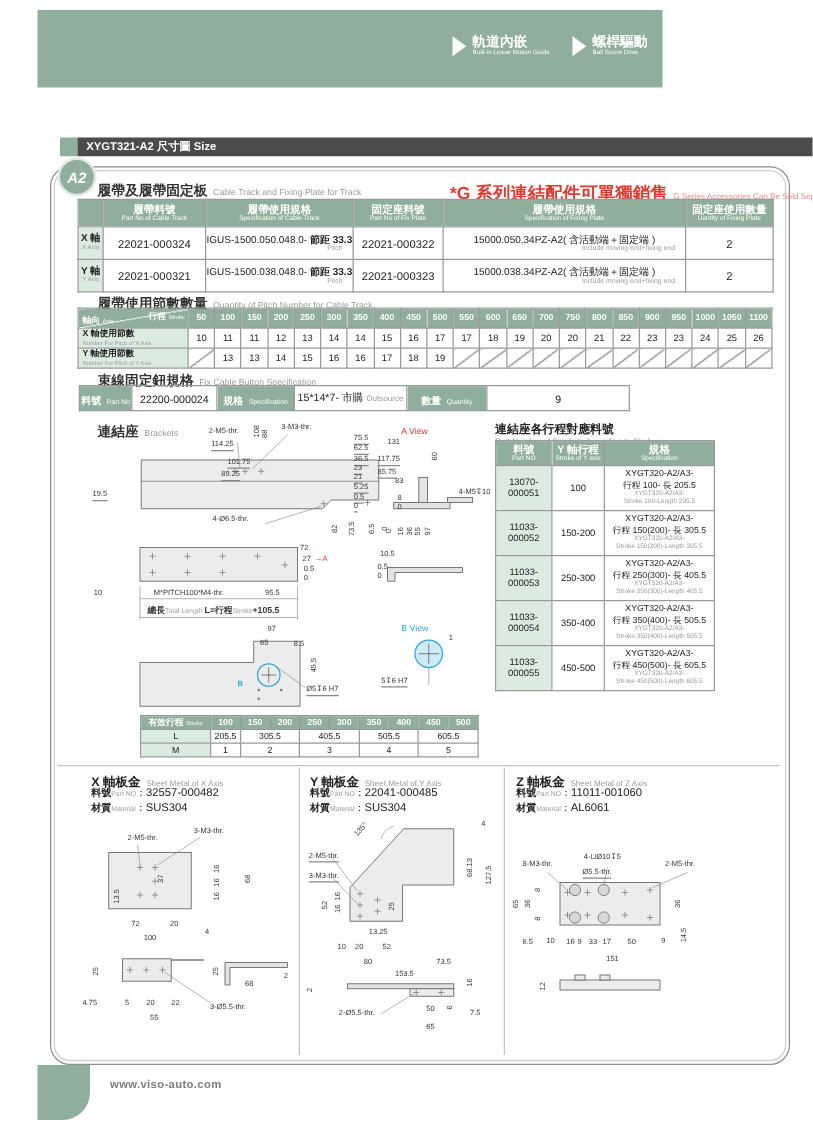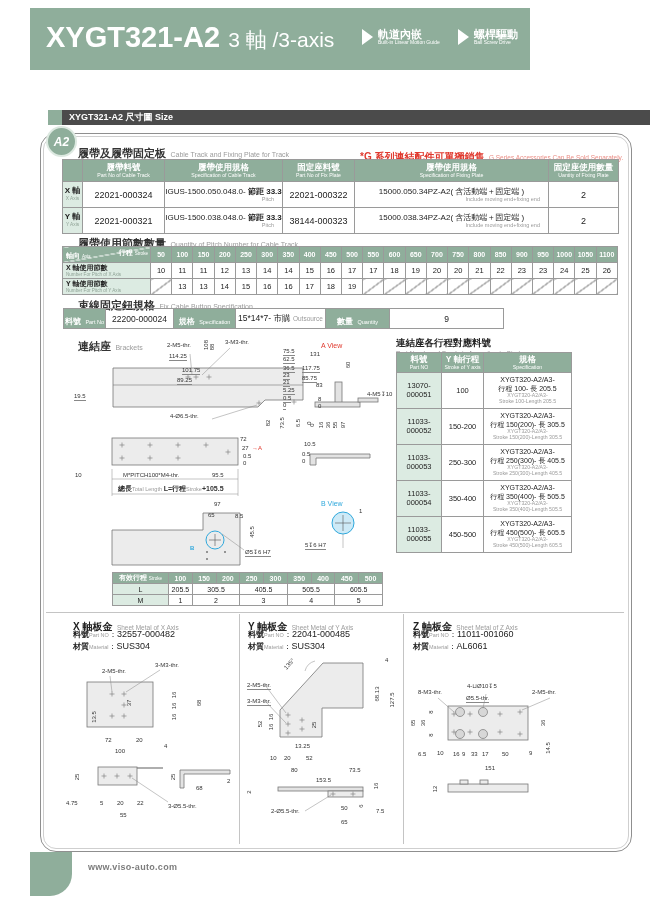--- a/index.html
+++ b/index.html
@@ -18,21 +18,21 @@
   .secbar .sq{width:14px;background:#8fae9b}
   .secbar .bar{flex:1;background:#4b4b4b;color:#fff;font-size:9px;font-weight:bold;line-height:15px;padding-left:7px}
   
   .panel{left:40px;top:133px;width:590px;height:717px;border:1px solid #8f8f8f;border-radius:16px}
   .panel-inner{position:absolute;inset:2px;border:1px solid #cfcfcf;border-radius:13px}
   .badge{left:46px;top:126px;width:27px;height:27px;border-radius:50%;background:#8fae9b;border:2px solid #dde9e1;color:#fff;font-size:12px;font-weight:bold;font-style:italic;display:flex;align-items:center;justify-content:center;z-index:5}
   .sec-title{white-space:nowrap}
   .sec-title .cjk{font-weight:bold;font-size:11px;color:#333}
   .sec-title .en{color:#9b9b9b;font-size:7px}
   .note{white-space:nowrap}
-  .note .cjk{color:#e0392e;font-size:10px;font-weight:bold}
+  .note .cjk{color:#e0392e;font-size:14px;font-weight:bold}
   .note .en{color:#ea8d85;font-size:6.5px}
   
   table{border-collapse:collapse;table-layout:fixed;position:absolute}
   th,td{border:1px solid #9a9a9a;overflow:hidden;text-align:center;vertical-align:middle;padding:0}
   .gh{background:#8fae9b;color:#fff}
   .h-cjk{font-size:8.5px;font-weight:bold;line-height:1.15}
   .h-en{font-size:5.2px;font-weight:normal;line-height:1.1}
   .lg{background:#dcebe2}
   .ax-cjk{font-size:8px;font-weight:bold;line-height:1.1}
   .ax-en{font-size:4.8px;color:#8fa396;line-height:1.1}
@@ -102,21 +102,20 @@
   .swrap{position:absolute}
   
   .foot-green{left:30px;top:852px;width:42px;height:44px;background:#8fae9b;border-radius:0 0 22px 0}
   .foot-url{left:88px;top:862px;font-size:9px;color:#7d7d7d;font-weight:bold;letter-spacing:.3px}
   svg{position:absolute;left:0;top:0}
 </style>
 </head>
 <body>
 
 <div class="abs hdr">
-  <div class="hdr-title"><span>XYGT321-A2</span> <span class="hdr-sub">3 軸 /3-axis</span></div>
   <div class="feat" style="left:332px">
     <span class="tri"></span>
     <span>
         <div class="feat-cjk">軌道內嵌</div>
         <div class="feat-en">Built-in Linear Motion Guide</div>
       </span>
   </div>
   <div class="feat" style="left:428px">
     <span class="tri"></span>
     <span>
@@ -198,21 +197,21 @@
   <tr class="dr">
     <td class="lg">
           <div class="ax-cjk">Y 軸</div>
           <div class="ax-en">Y Axis</div>
         </td>
     <td class="val">22021-000321</td>
     <td>
           <div class="spec1"><span>IGUS-1500.038.048.0-</span> <b>節距 33.3</b></div>
           <div class="spec2">Pitch</div>
         </td>
-    <td class="val">38144-000323</td>
+    <td class="val">22021-000323</td>
     <td>
           <div class="spec1">15000.038.34PZ-A2( 含活動端＋固定端 )</div>
           <div class="spec2">Include moving end+fixing end</div>
         </td>
     <td class="val">2</td>
   </tr>
 </tbody>
   </table>
 
 <div class="abs sec-title" style="left:78px;top:233px">

